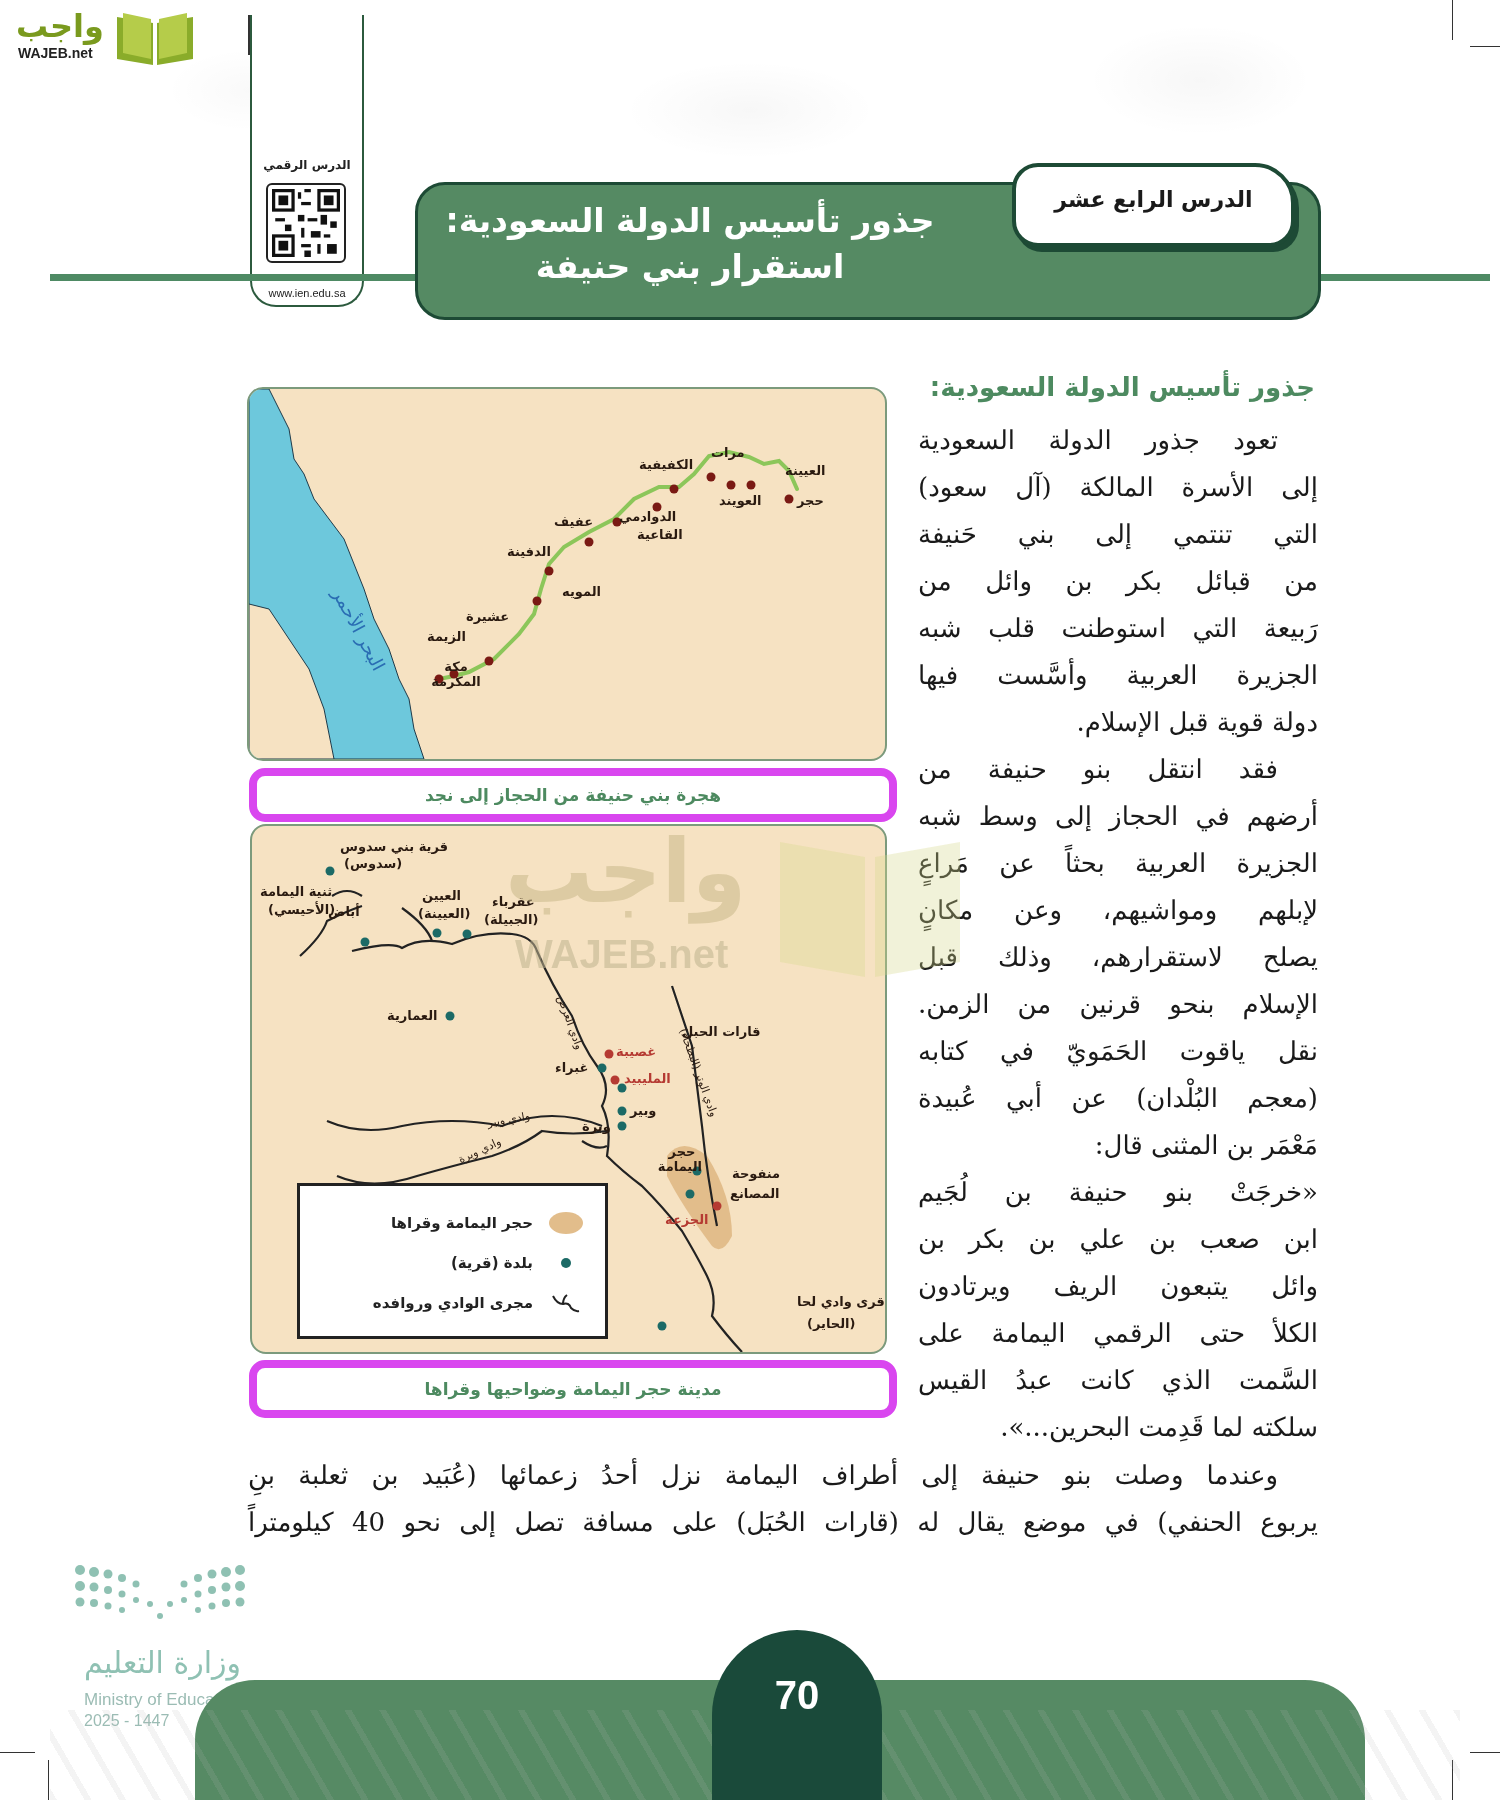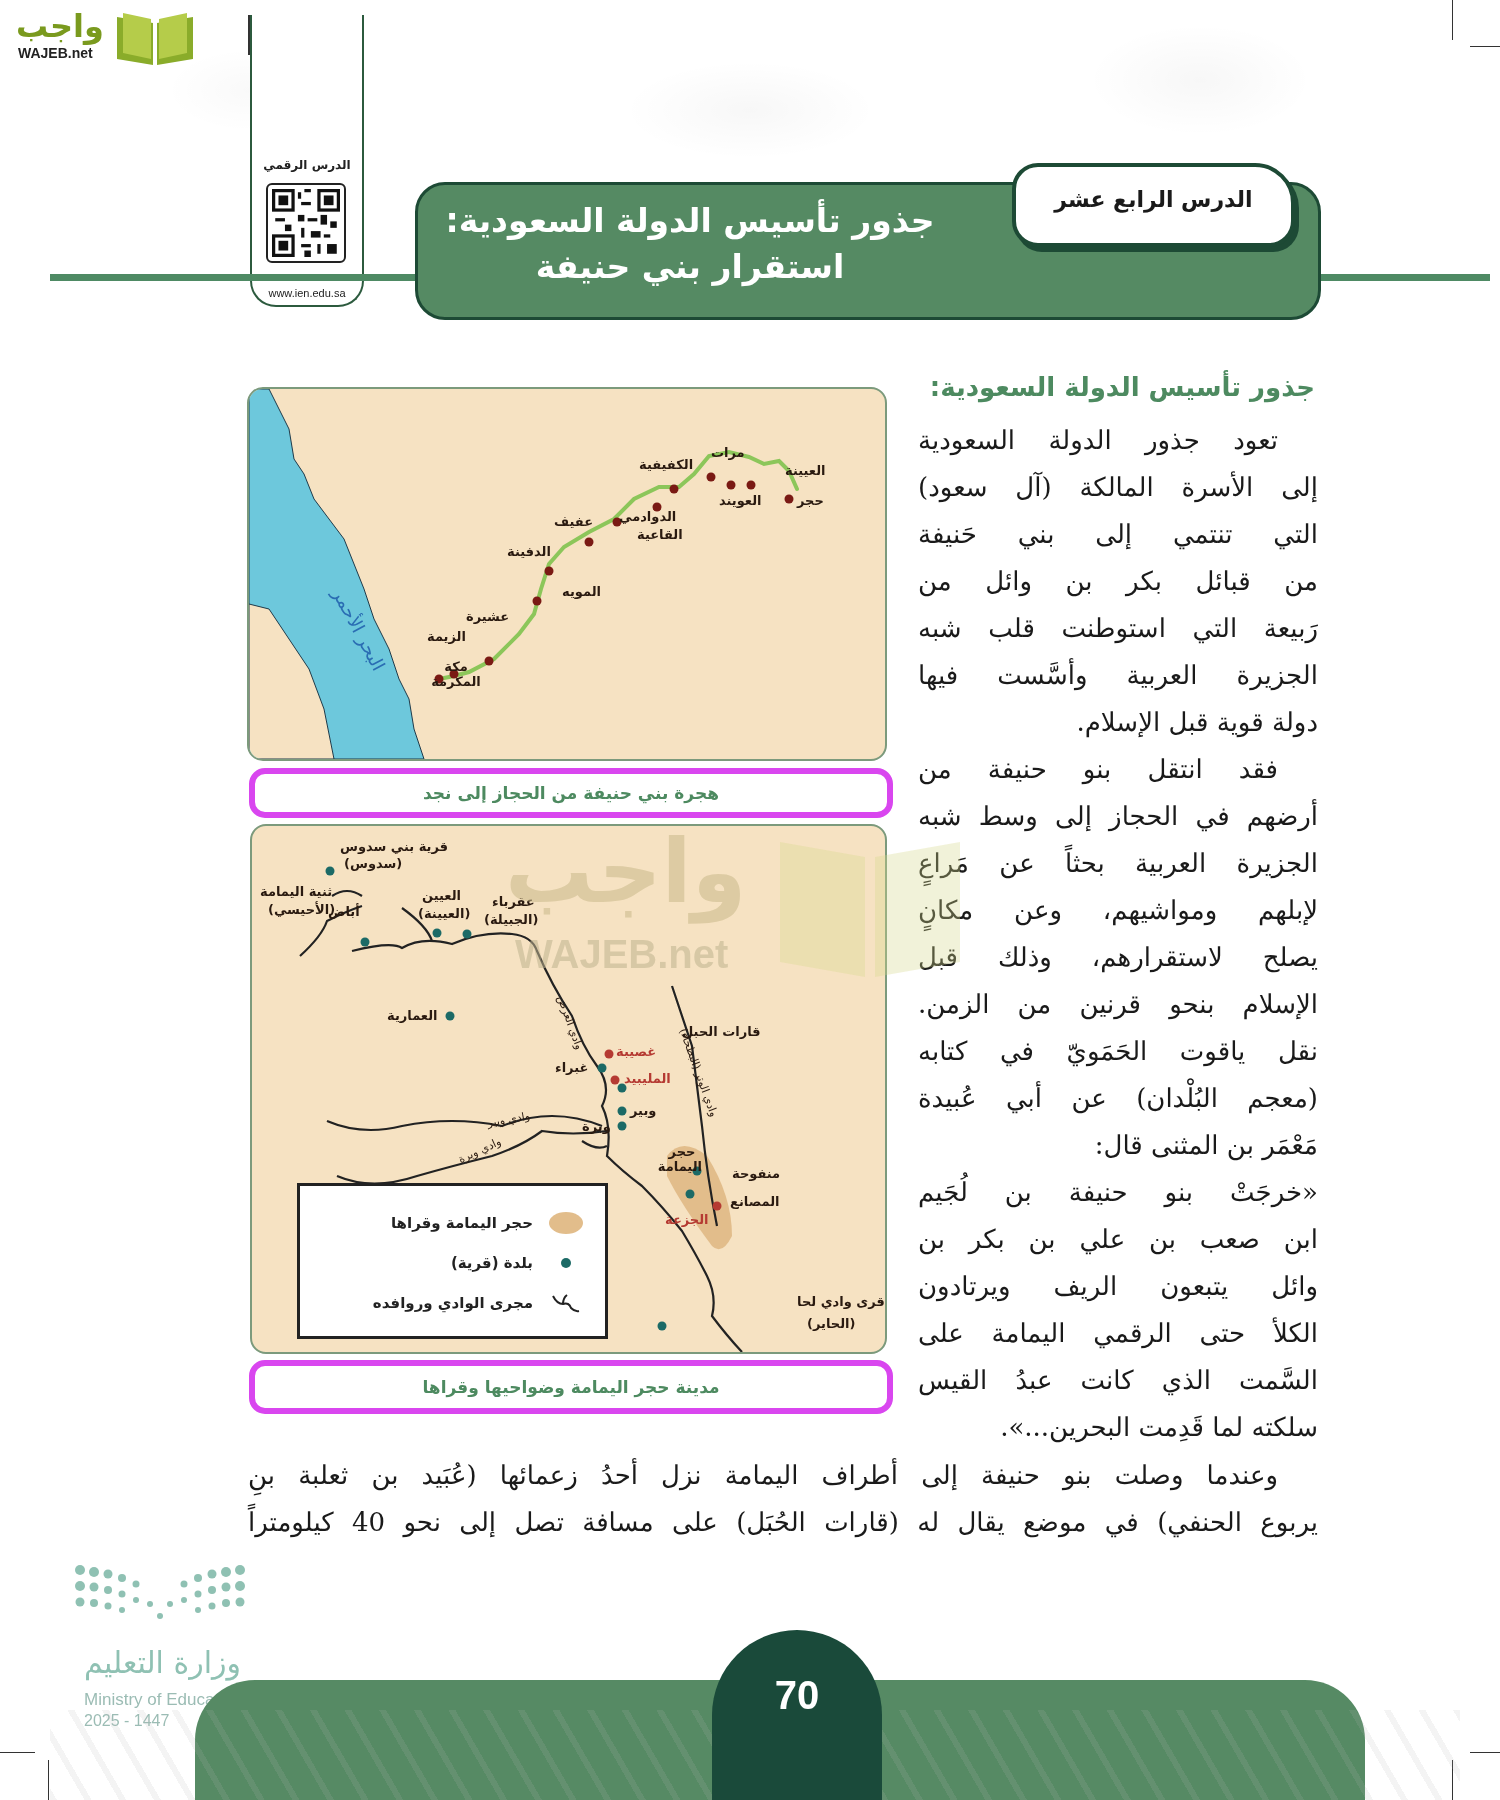--- a/index.html
+++ b/index.html
@@ -85,21 +85,21 @@
   
   .map1 {
     left: 247px; top: 387px; width: 636px; height: 370px;
     background: #f6e2c2; border: 2px solid #7c9a7c; border-radius: 16px; overflow: hidden;
   }
   .map2 {
     left: 250px; top: 824px; width: 633px; height: 526px;
     background: #f6e2c2; border: 2px solid #7c9a7c; border-radius: 16px; overflow: hidden;
   }
   .caption {
-    background: #fff; border: 6px solid #d946ef; border-radius: 16px;
+    background: #fff; border: 8px solid #d946ef; border-radius: 16px;
     text-align: center; direction: rtl; color: #4d8a60; font-weight: bold; font-size: 17px;
   }
   .cap1 { left: 249px; top: 768px; width: 632px; height: 38px; line-height: 38px; }
   .cap2 { left: 249px; top: 1360px; width: 632px; height: 42px; line-height: 42px; }
 
   .mlabel { position: absolute; direction: rtl; font-size: 13px; font-weight: bold; color: #2a1a10; white-space: nowrap; }
   .mlabel.red { color: #b53a32; }
   .mlabel.small { font-size: 11px; font-weight: normal; }
   .sea-label { position: absolute; color: #2a6db3; font-size: 18px; transform: rotate(62deg); direction: rtl; white-space: nowrap; }
 
@@ -320,21 +320,21 @@
   <div class="mlabel" style="left:232px;top:86px;">(الجبيلة)</div>
   <div class="mlabel" style="left:135px;top:182px;">العمارية</div>
   <div class="mlabel red" style="left:364px;top:218px;">غصيبة</div>
   <div class="mlabel" style="left:303px;top:234px;">غبراء</div>
   <div class="mlabel red" style="left:372px;top:245px;">المليبيد</div>
   <div class="mlabel" style="left:378px;top:277px;">وبير</div>
   <div class="mlabel" style="left:330px;top:293px;">وبرة</div>
   <div class="mlabel" style="left:430px;top:198px;">قارات الحبل</div>
   <div class="mlabel" style="left:410px;top:318px;width:40px;white-space:normal;text-align:center;">حجر اليمامة</div>
   <div class="mlabel" style="left:480px;top:340px;">منفوحة</div>
-  <div class="mlabel" style="left:478px;top:360px;margin-top:8px;">المصانع</div>
+  <div class="mlabel" style="left:478px;top:360px;">المصانع</div>
   <div class="mlabel red" style="left:413px;top:386px;">الجزعة</div>
   <div class="mlabel" style="left:545px;top:468px;">قرى وادي لحا</div>
   <div class="mlabel" style="left:555px;top:490px;">(الحاير)</div>
   <div class="mlabel small" style="left:290px;top:190px;transform:rotate(70deg);">وادي العرض</div>
   <div class="mlabel small" style="left:235px;top:287px;transform:rotate(-10deg);">وادي وبير</div>
   <div class="mlabel small" style="left:205px;top:318px;transform:rotate(-25deg);">وادي وبرة</div>
   <div class="mlabel small" style="left:400px;top:240px;transform:rotate(70deg);">وادي الوتر (البطحاء)</div>
 
   <div class="legend">
     <div class="legend-row" style="top:26px;">

